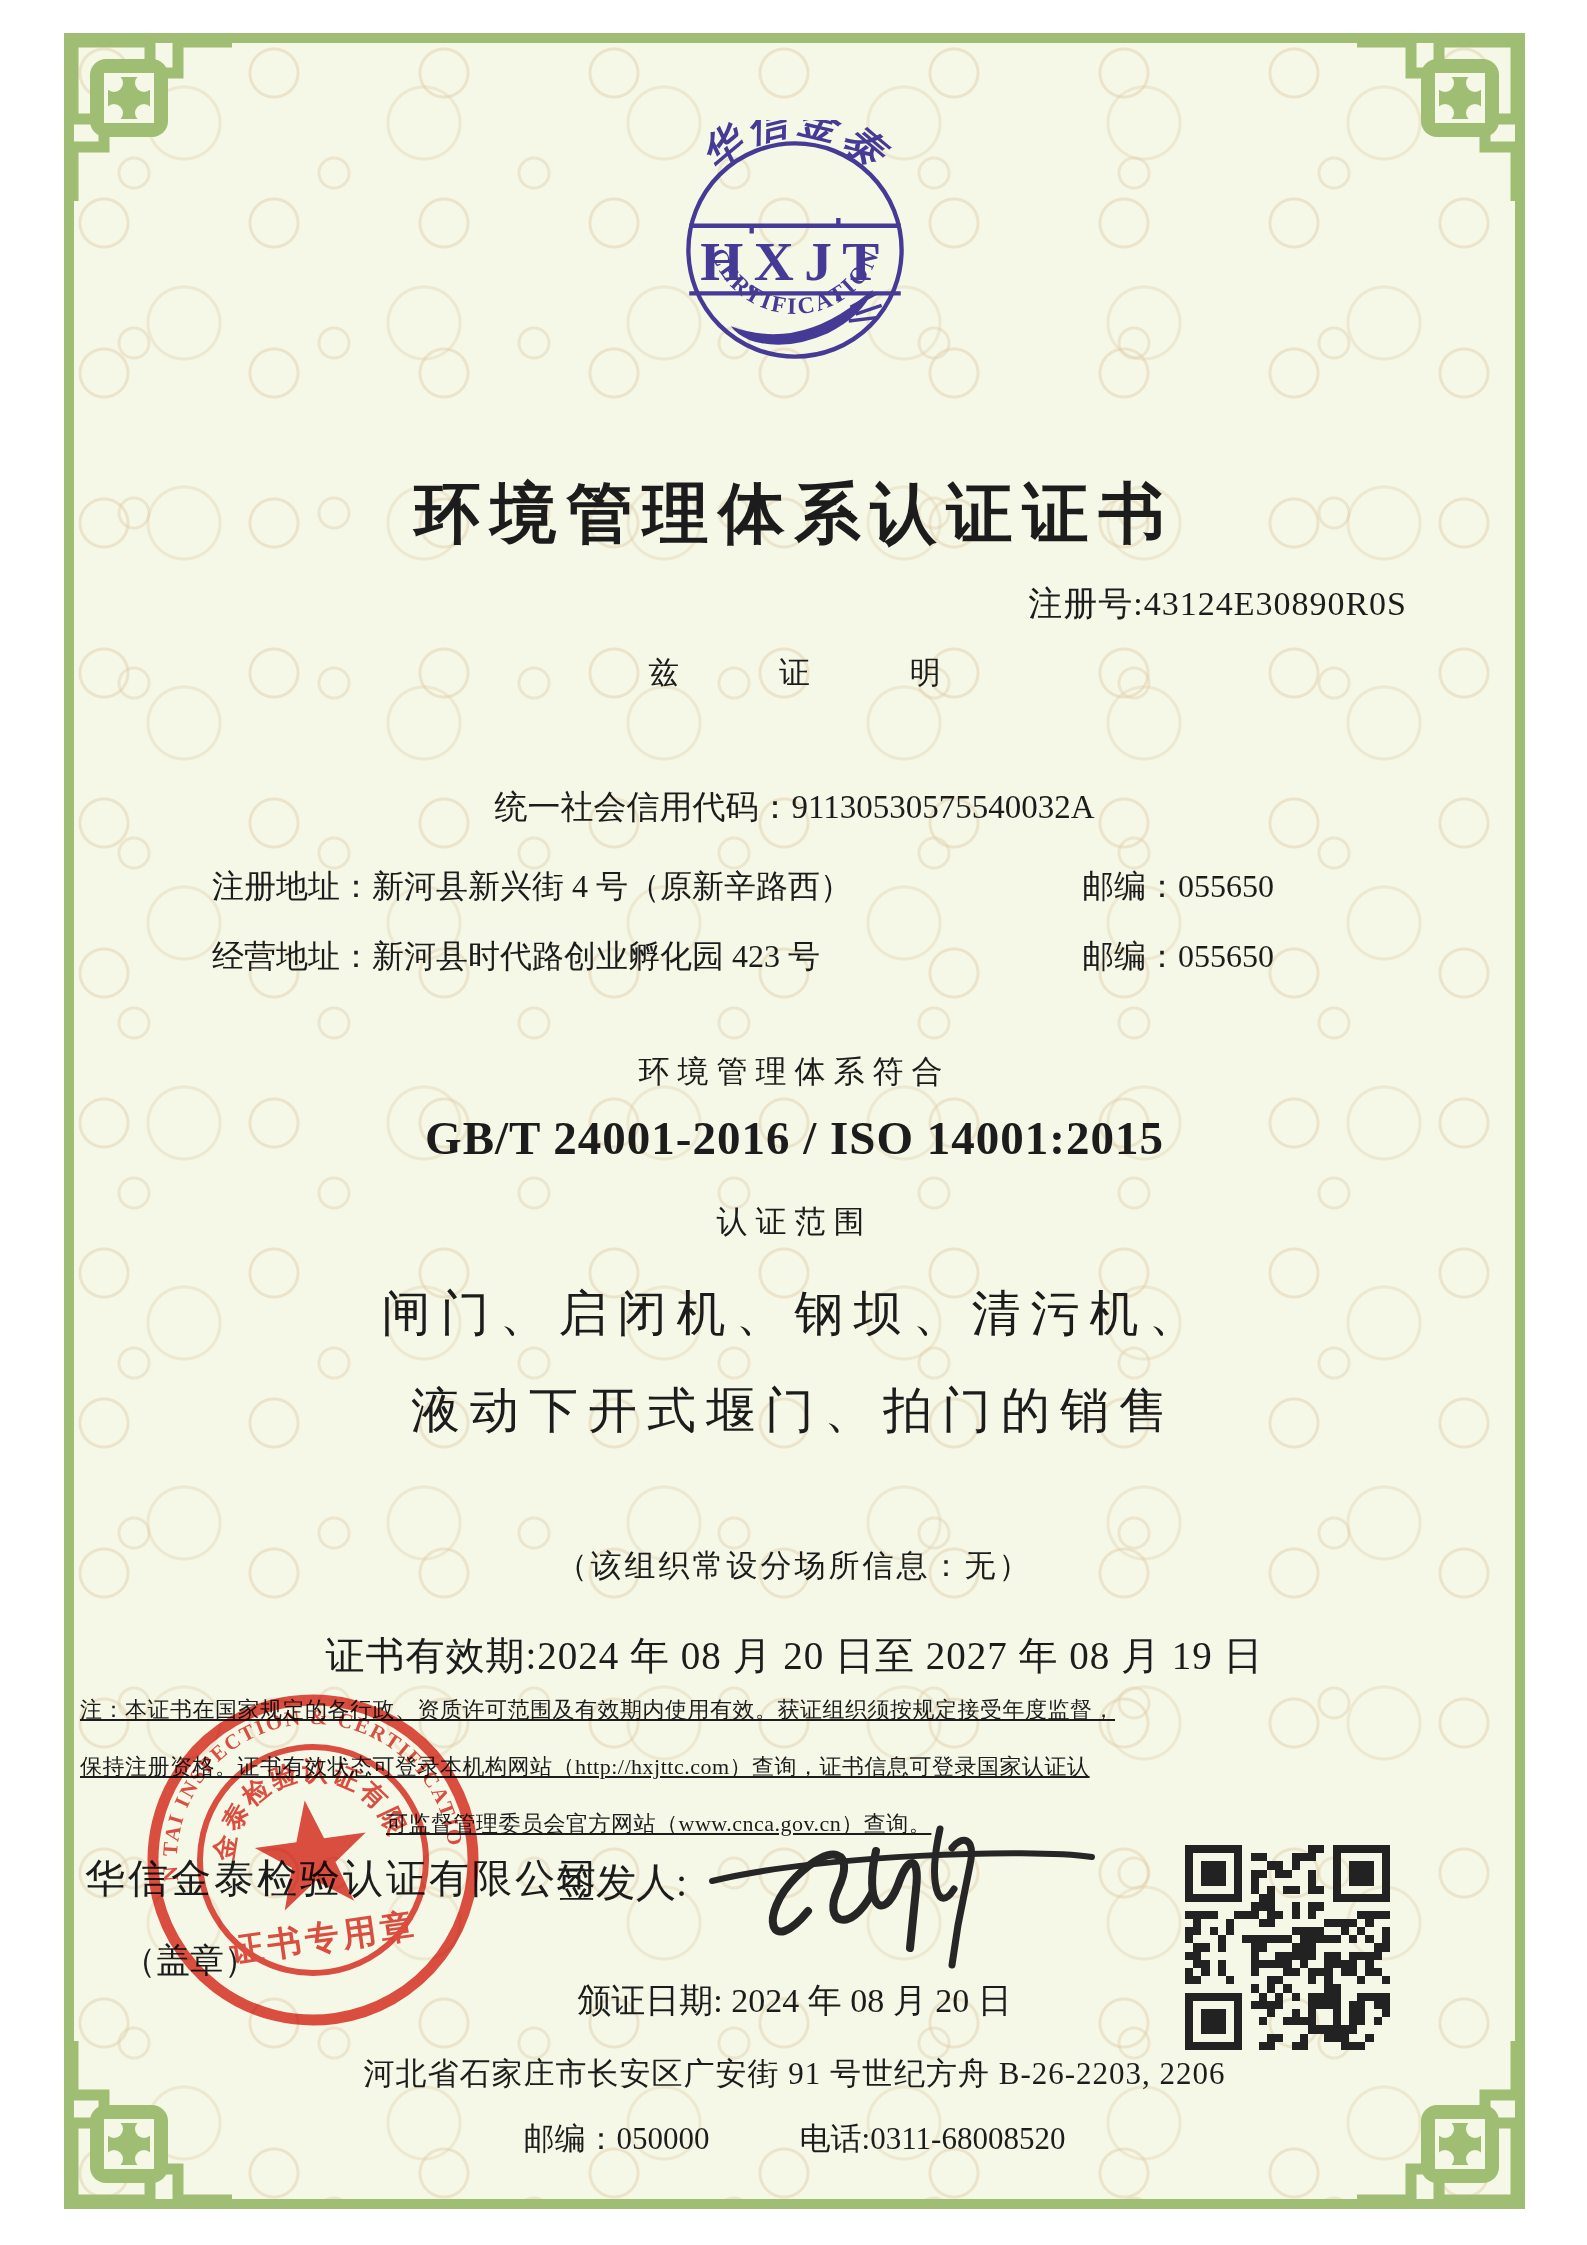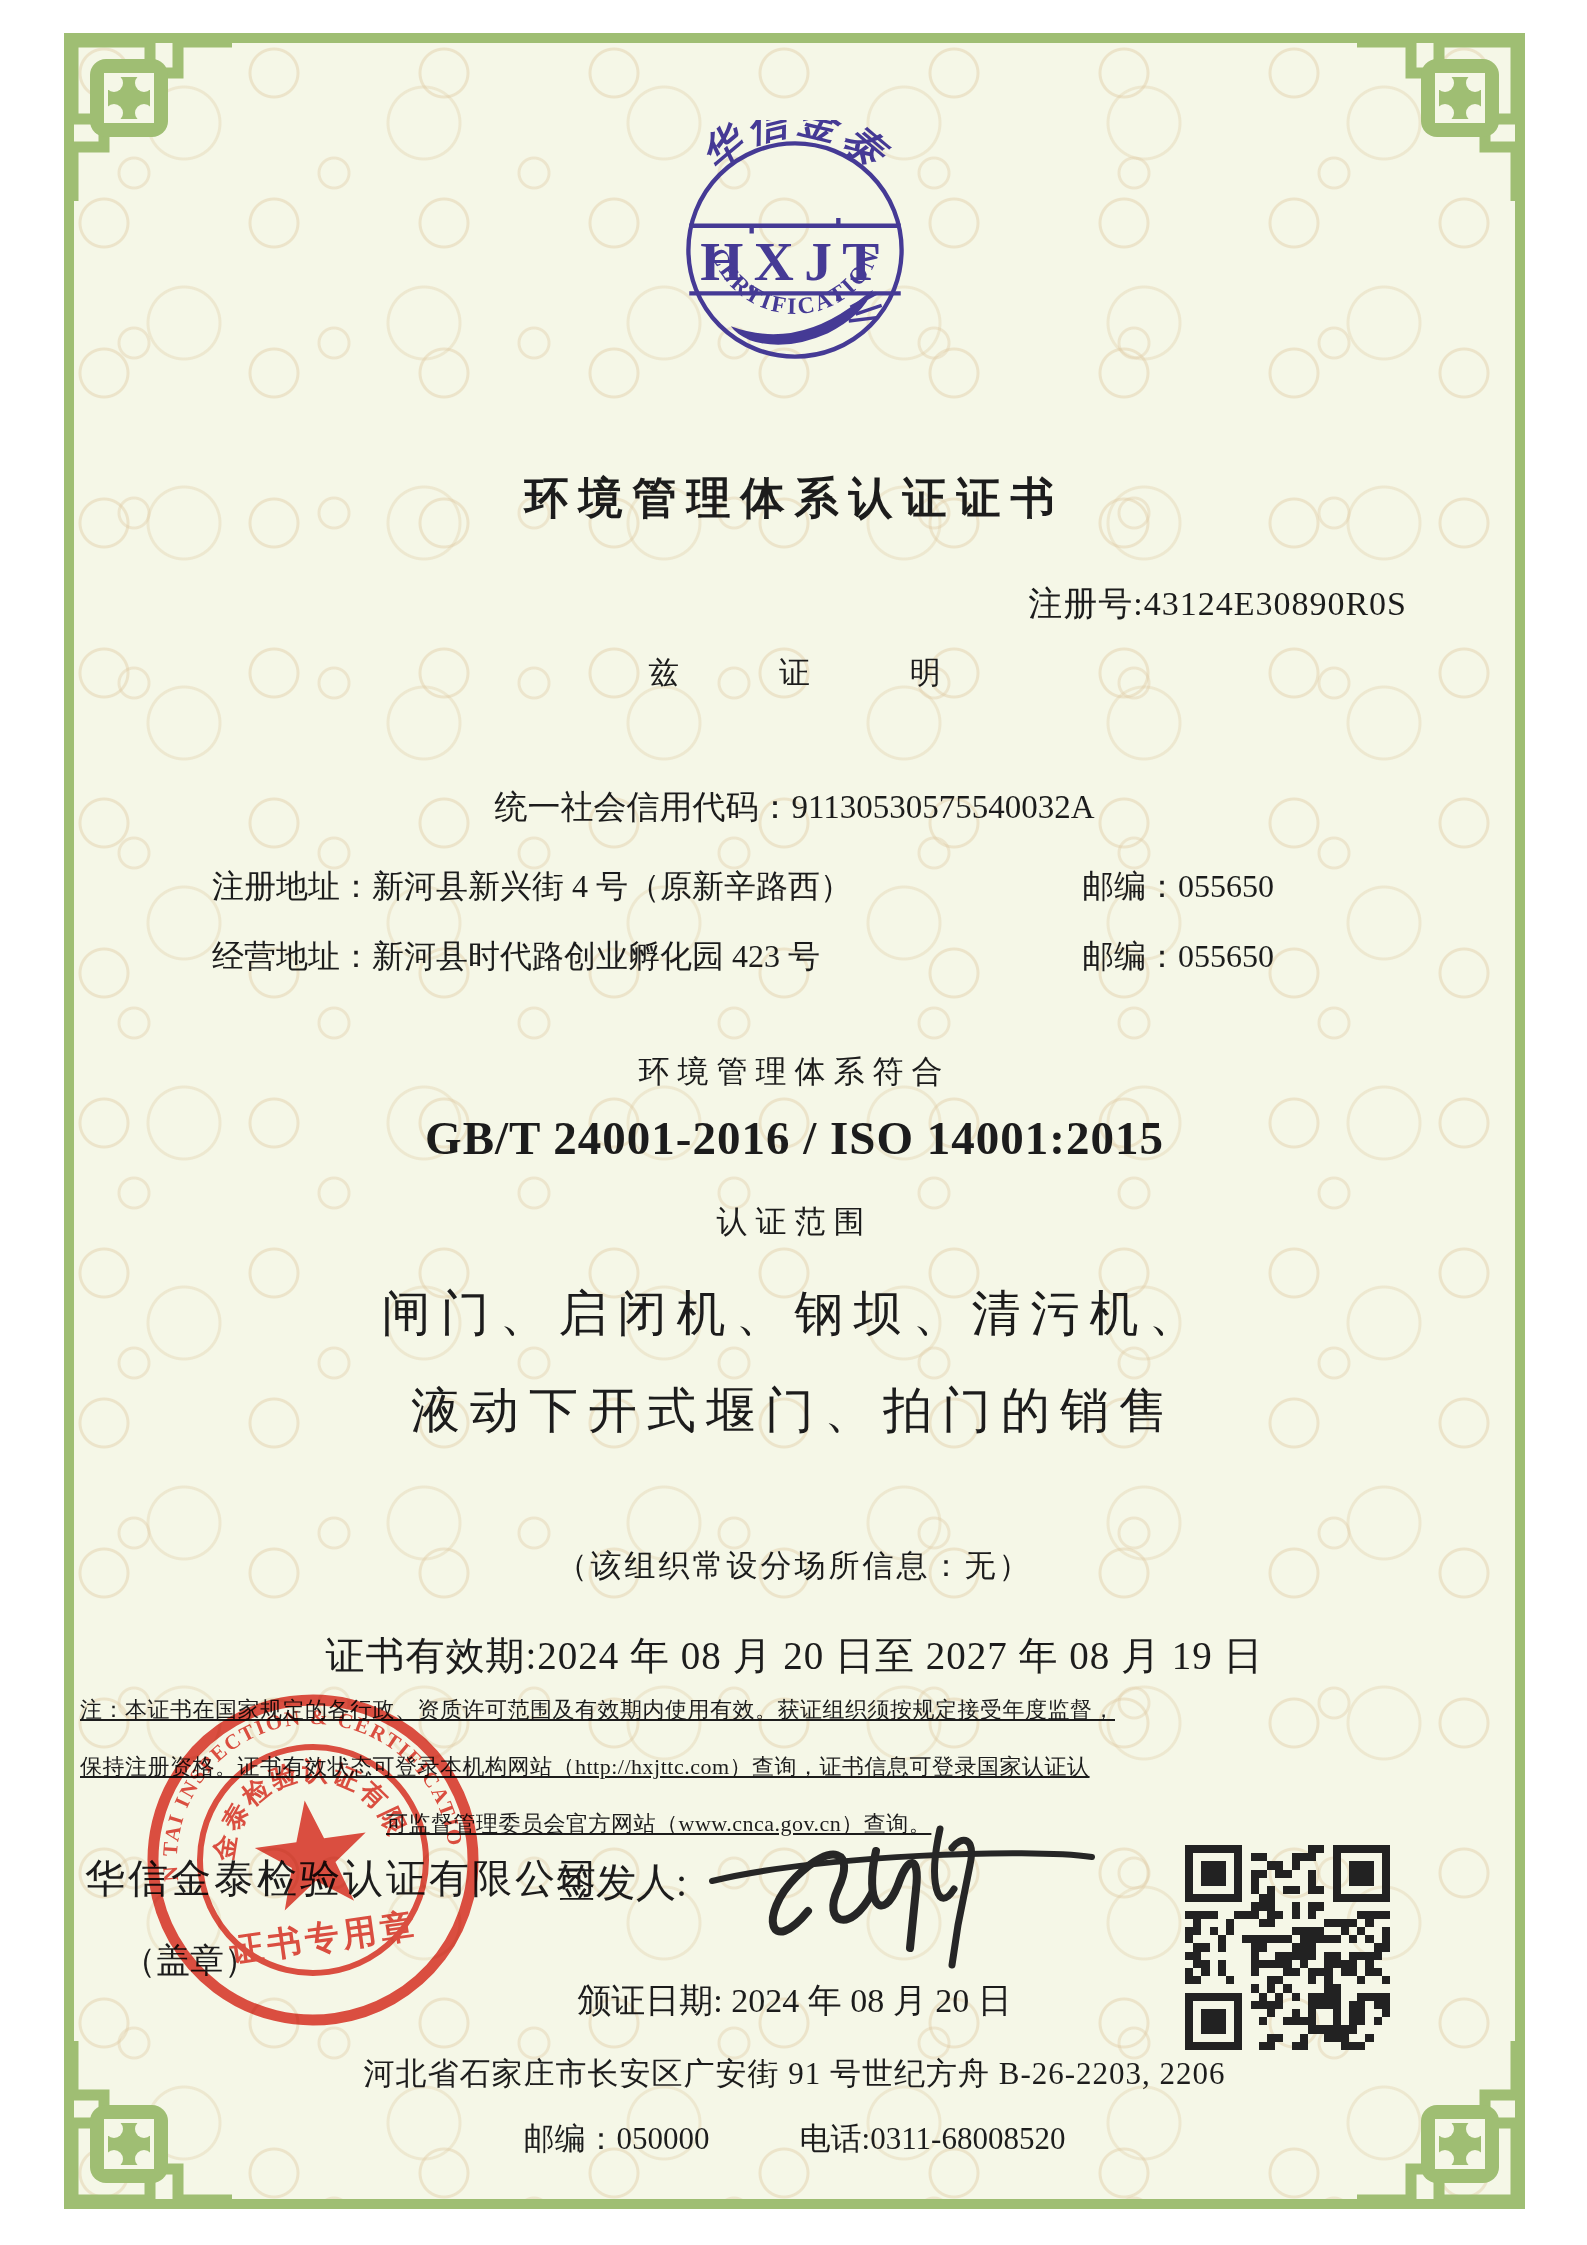--- a/index.html
+++ b/index.html
@@ -21,21 +21,21 @@
   }
   .frame{position:absolute;inset:0;border:10px solid var(--green);pointer-events:none;}
   .corner{position:absolute;width:170px;height:170px;}
   .corner.tl{left:-2px;top:-2px;}
   .corner.tr{right:-2px;top:-2px;transform:rotate(90deg);}
   .corner.br{right:-2px;bottom:-2px;transform:rotate(180deg);}
   .corner.bl{left:-2px;bottom:-2px;transform:rotate(270deg);}
   .abs{position:absolute;}
   .ctr{left:0;right:0;text-align:center;}
   .logo{left:50%;transform:translateX(-50%);top:87px;width:260px;height:260px;}
-  .title{top:436px;font-size:44px;font-weight:bold;letter-spacing:10px;}
+  .title{top:436px;font-size:66px;font-weight:bold;letter-spacing:10px;}
   .regno{top:548px;right:118px;font-size:34px;letter-spacing:1px;}
   .certify{top:619px;font-size:31px;letter-spacing:46px;text-indent:46px;}
   .company{top:660px;font-size:54px;font-weight:bold;letter-spacing:6px;}
   .credit{top:752px;font-size:33px;}
   .addr-row{left:148px;font-size:32px;text-align:right;}
   .addr-row .post{position:absolute;left:870px;top:0;white-space:nowrap;}
   .addr1{top:832px;} .addr2{top:902px;}
   .conform{top:1018px;font-size:31px;letter-spacing:8px;}
   .standard{top:1078px;font-size:47px;font-weight:bold;letter-spacing:1px;}
   .scopelabel{top:1168px;font-size:31px;letter-spacing:8px;}

